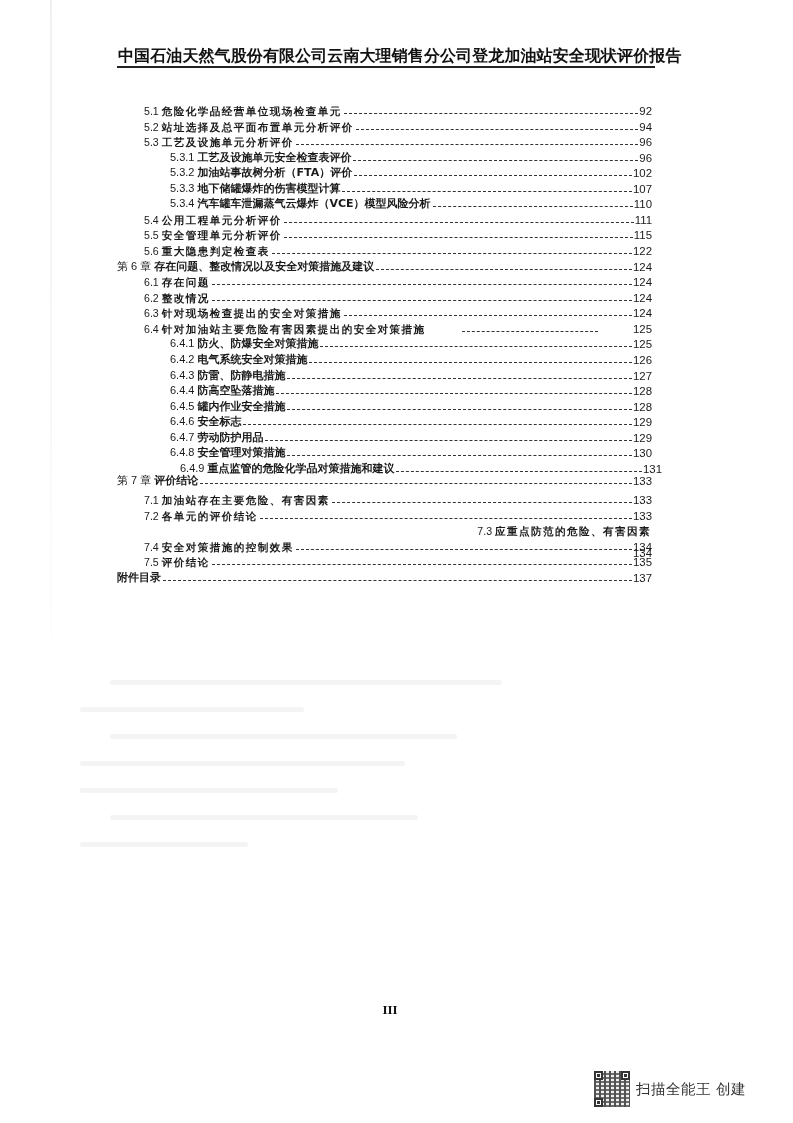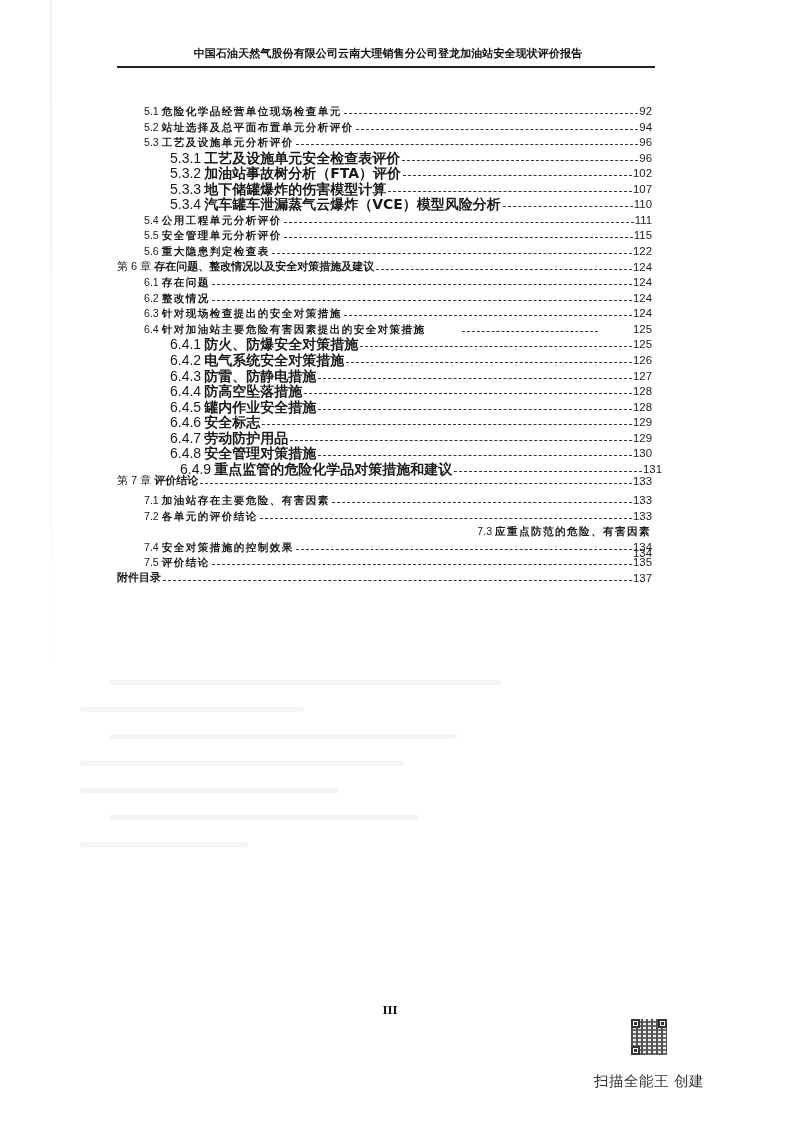--- a/index.html
+++ b/index.html
@@ -24,21 +24,21 @@
       background: linear-gradient(to bottom, #eef0f2, #f7f8f9 60%, #ffffff);
     }
     .header {
       position: absolute;
       left: 118px;
       top: 46px;
       width: 540px;
       text-align: center;
       font-family: "DejaVu Sans", "Liberation Sans", sans-serif;
       font-weight: bold;
-      font-size: 11px;
+      font-size: 16px;
       letter-spacing: 0.1px;
       color: #111;
       white-space: nowrap;
     }
     .header-rule {
       position: absolute;
       left: 117px;
       top: 66px;
       width: 538px;
       height: 2px;
@@ -70,21 +70,21 @@
       margin: 0 1px 5px 1px;
     }
     .toc-row .page {
       flex: 0 0 auto;
       font-family: "Liberation Sans Narrow", "Liberation Sans", sans-serif;
       font-size: 11.4px;
       text-align: right;
     }
     .lvl0 .label { font-family: "DejaVu Sans", "Liberation Sans", sans-serif; font-weight: bold; font-size: 11px; }
     .lvl1 .label { font-family: "DejaVu Serif", "Liberation Serif", serif; font-weight: bold; font-size: 10.6px; letter-spacing: 1.4px; }
-    .lvl2 .label { font-family: "DejaVu Sans", "Liberation Sans", sans-serif; font-weight: bold; font-size: 14px; }
+    .lvl2 .label { font-family: "DejaVu Sans", "Liberation Sans", sans-serif; font-weight: bold; font-size: 11px; }
     .num {
       font-family: "Liberation Sans", sans-serif;
       font-weight: normal;
       letter-spacing: 0;
       margin-right: 3px;
     }
     .ghost {
       position: absolute;
       left: 80px;
       top: 680px;
@@ -105,25 +105,24 @@
       width: 40px;
       text-align: center;
       font-family: "Liberation Serif", serif;
       font-weight: bold;
       font-size: 13px;
       color: #111;
     }
     .watermark {
       position: absolute;
       left: 594px;
-      top: 1019px;
+      top: 1071px;
       display: flex;
       align-items: center;
-      gap: 17px;
-      flex-direction: column;
+      gap: 6px;
     }
     .qr {
       width: 36px;
       height: 36px;
       position: relative;
       background:
         repeating-linear-gradient(90deg, #333 0 2px, transparent 2px 5px),
         repeating-linear-gradient(0deg, #555 0 2px, #eee 2px 4px);
       opacity: 0.85;
     }

